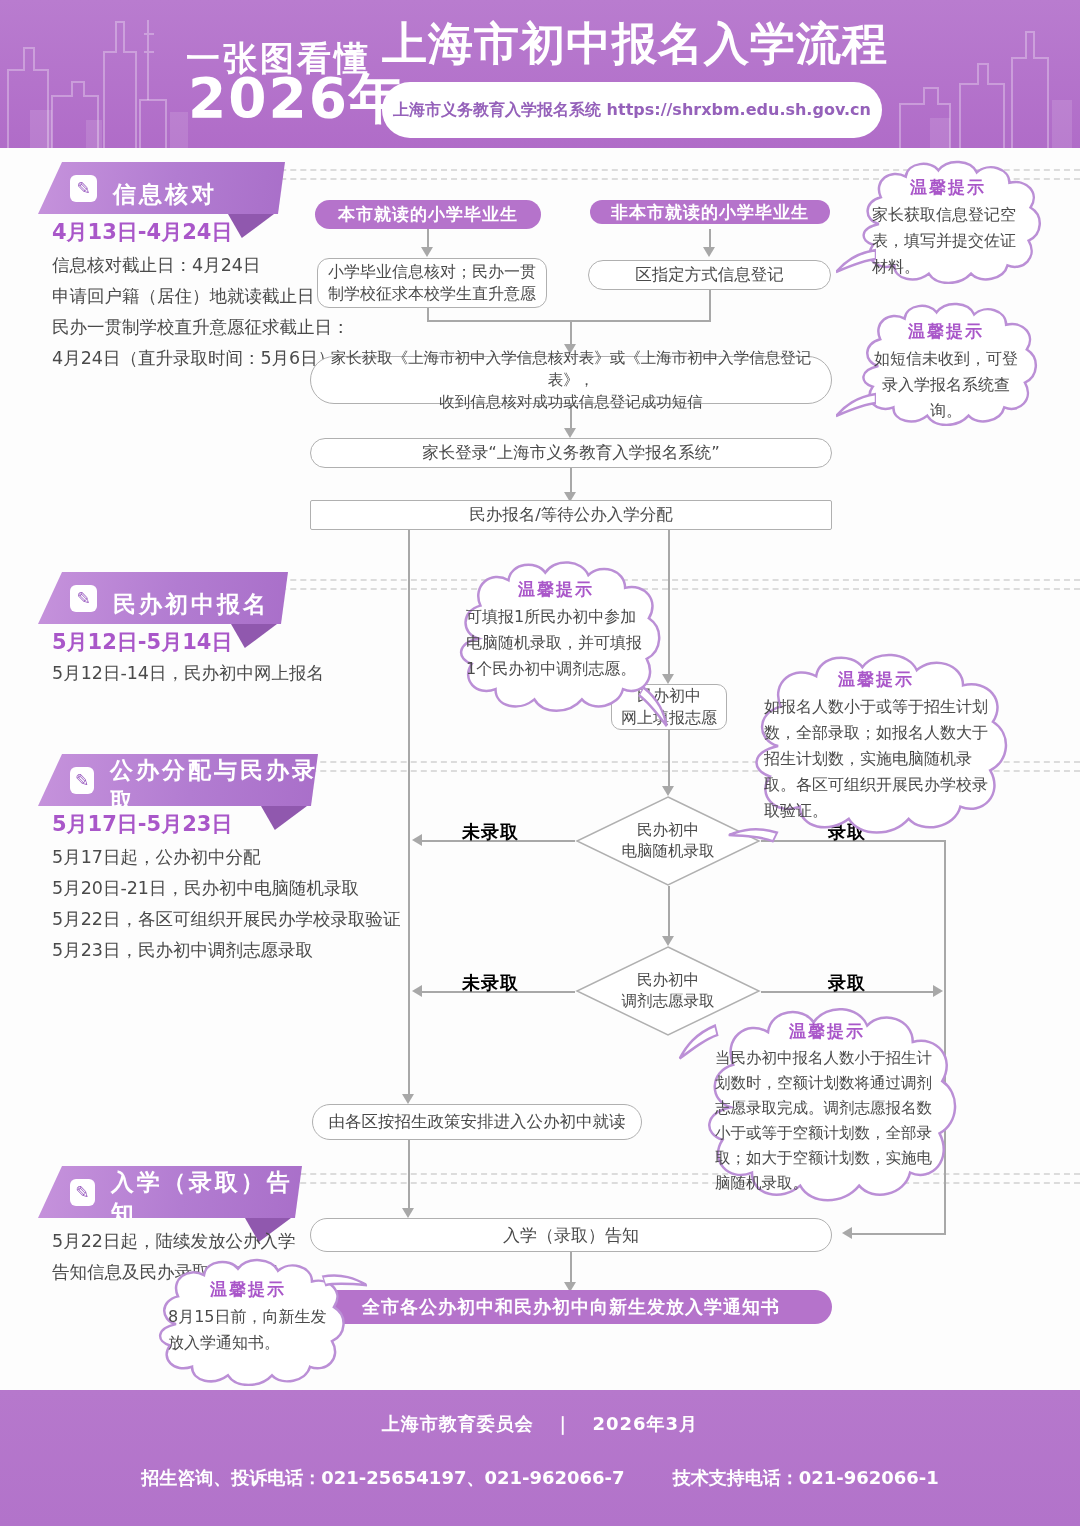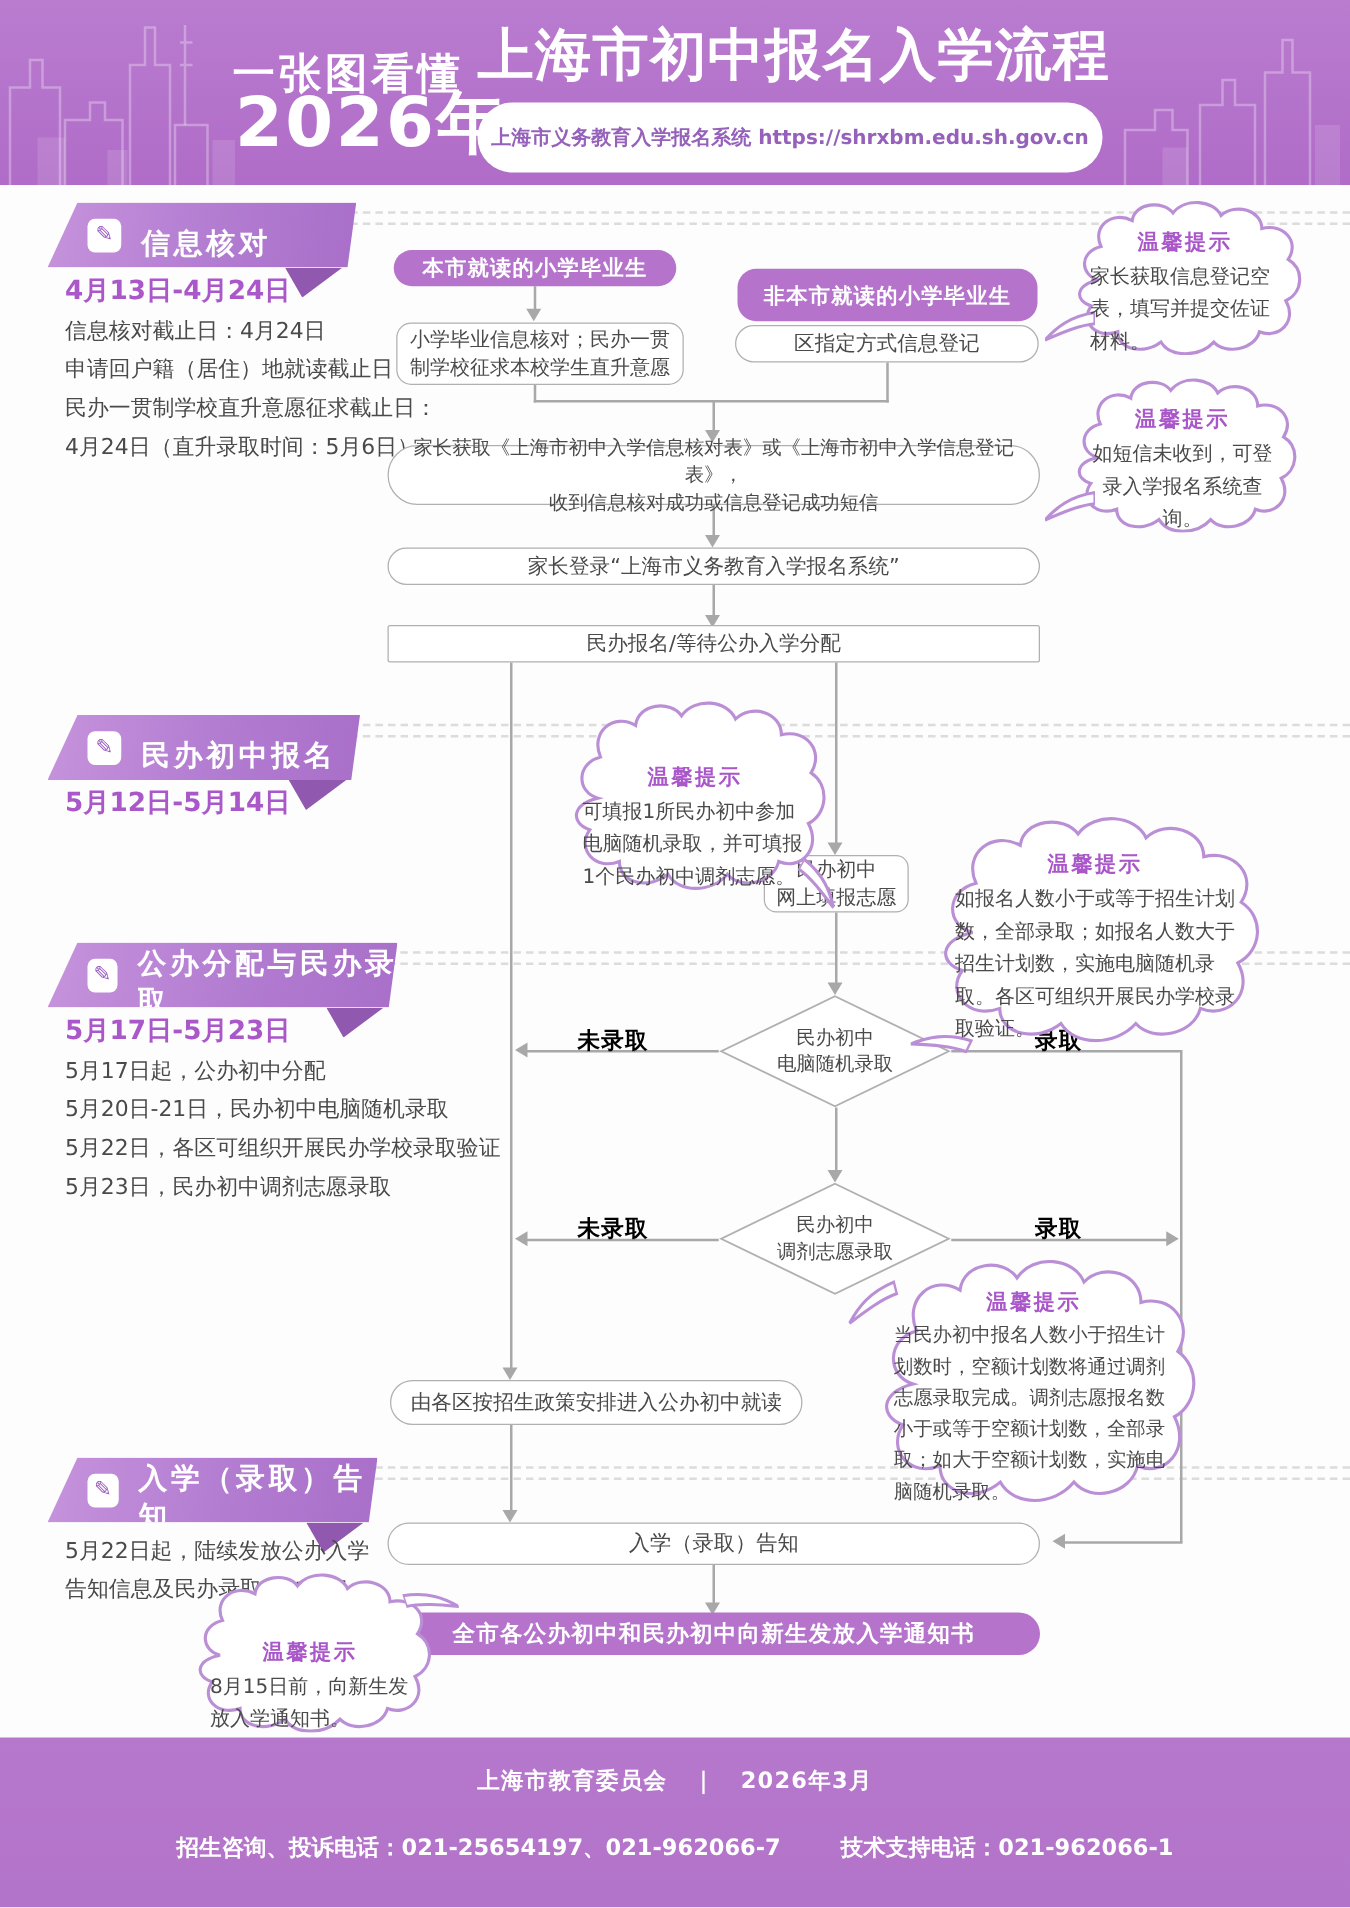--- a/index.html
+++ b/index.html
@@ -55,22 +55,22 @@
                     align-items:center; justify-content:center; color:#4a4a4a; font-size:15.5px; line-height:21px; }
   .flow-label { position:absolute; color:#000000; font-size:18px; font-weight:bold; z-index:2; letter-spacing:1px; }
   .bar-final { position:absolute; background:#b573cb; border-radius:17px; color:#fff; font-weight:bold; font-size:18px;
                display:flex; align-items:center; justify-content:center; z-index:2; letter-spacing:1px; }
 
   
   .bubble { position:absolute; z-index:4; }
   .bubble .cloud { position:absolute; left:0; top:0; width:100%; height:100%; }
   .bubble .cloud path, .bubble .tail path { fill:#fff; stroke:#bb8fd6; stroke-width:2.5; vector-effect:non-scaling-stroke; }
   .bubble .tail { position:absolute; }
-  .bubble-inner { position:absolute; left:0; top:12px; width:100%; height:100%; display:flex; flex-direction:column;
-                  align-items:center; padding:16px 20px 10px;justify-content:flex-end; }
+  .bubble-inner { position:absolute; left:0; top:0; width:100%; height:100%; display:flex; flex-direction:column;
+                  align-items:center; padding:16px 20px 10px; }
   .tip-title { color:#a957c9; font-size:17px; font-weight:bold; letter-spacing:2px; margin-bottom:3px; }
   .tip-text { color:#4a4a4a; font-size:16px; line-height:26px; text-align:left; }
 </style>
 </head>
 <body>
 
 <div id="page">
 
   <div id="header" class="band">
     <svg class="skyline" width="1080" height="148" viewBox="0 0 1080 148">
@@ -135,36 +135,39 @@
 
   <div class="date-range" style="left:52px;top:218px">4月13日-4月24日</div>
   <div class="details" style="left:52px;top:250px">
     <div>信息核对截止日：4月24日</div>
     <div>申请回户籍（居住）地就读截止日：4月24日</div>
     <div>民办一贯制学校直升意愿征求截止日：</div>
     <div>4月24日（直升录取时间：5月6日）</div>
   </div>
 
   <div class="date-range" style="left:52px;top:628px">5月12日-5月14日</div>
+  <div class="details" style="left:52px;top:658px">
+    <div>5月12日-14日，民办初中网上报名</div>
+  </div>
 
   <div class="date-range" style="left:52px;top:810px">5月17日-5月23日</div>
   <div class="details" style="left:52px;top:842px">
     <div>5月17日起，公办初中分配</div>
     <div>5月20日-21日，民办初中电脑随机录取</div>
     <div>5月22日，各区可组织开展民办学校录取验证</div>
     <div>5月23日，民办初中调剂志愿录取</div>
   </div>
 
   <div class="details" style="left:52px;top:1226px">
     <div>5月22日起，陆续发放公办入学</div>
     <div>告知信息及民办录取告知信息</div>
   </div>
 
   <div class="pill-purple" style="left:315px;top:200px;width:226px;height:29px">本市就读的小学毕业生</div>
-  <div class="pill-purple" style="left:590px;top:215px;width:240px;height:42px">非本市就读的小学毕业生</div>
+  <div class="pill-purple" style="left:590px;top:200px;width:240px;height:24px">非本市就读的小学毕业生</div>
 
   <div class="vl" style="left:427px;top:229px;height:20px"></div>
   <div class="ah down" style="left:421px;top:247px"></div>
   <div class="vl" style="left:709px;top:229px;height:20px"></div>
   <div class="ah down" style="left:703px;top:247px"></div>
 
   <div class="fbox" style="left:588px;top:260px;width:243px;height:30px;border-radius:15px">区指定方式信息登记</div>
   <div class="fbox" style="left:317px;top:258px;width:230px;height:50px;border-radius:12px;font-size:16px;padding:0 8px">小学毕业信息核对；民办一贯制学校征求本校学生直升意愿</div>
 
   <div class="vl" style="left:427px;top:308px;height:14px"></div>

